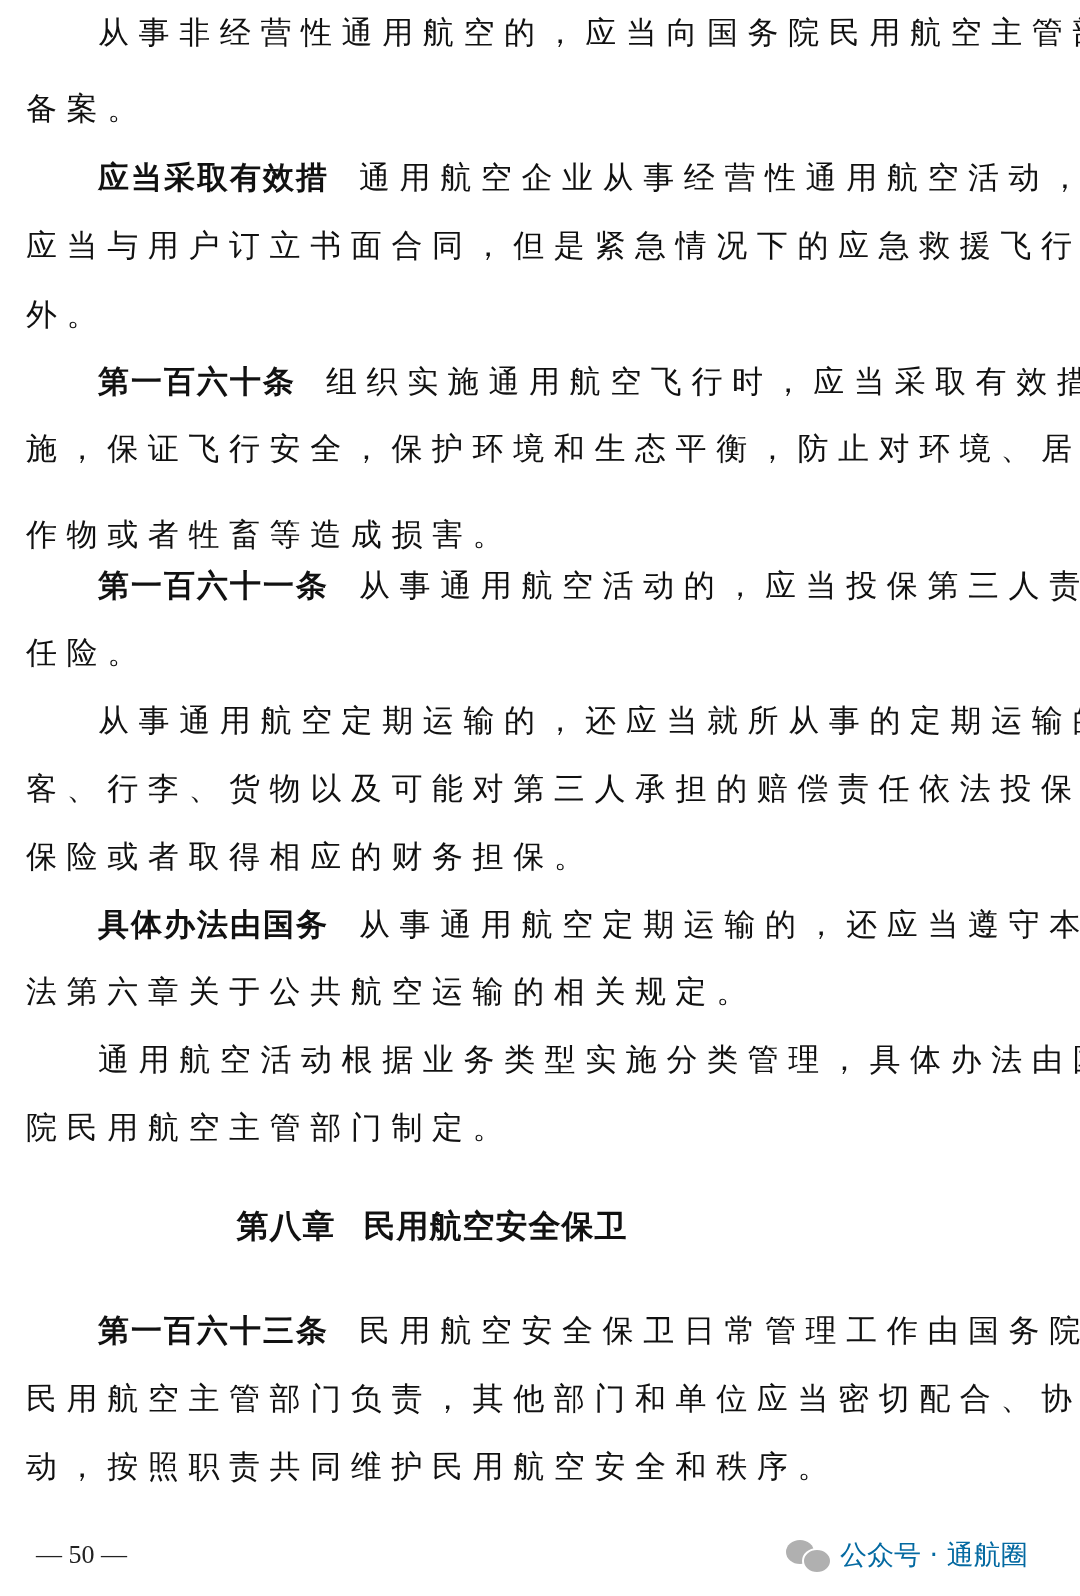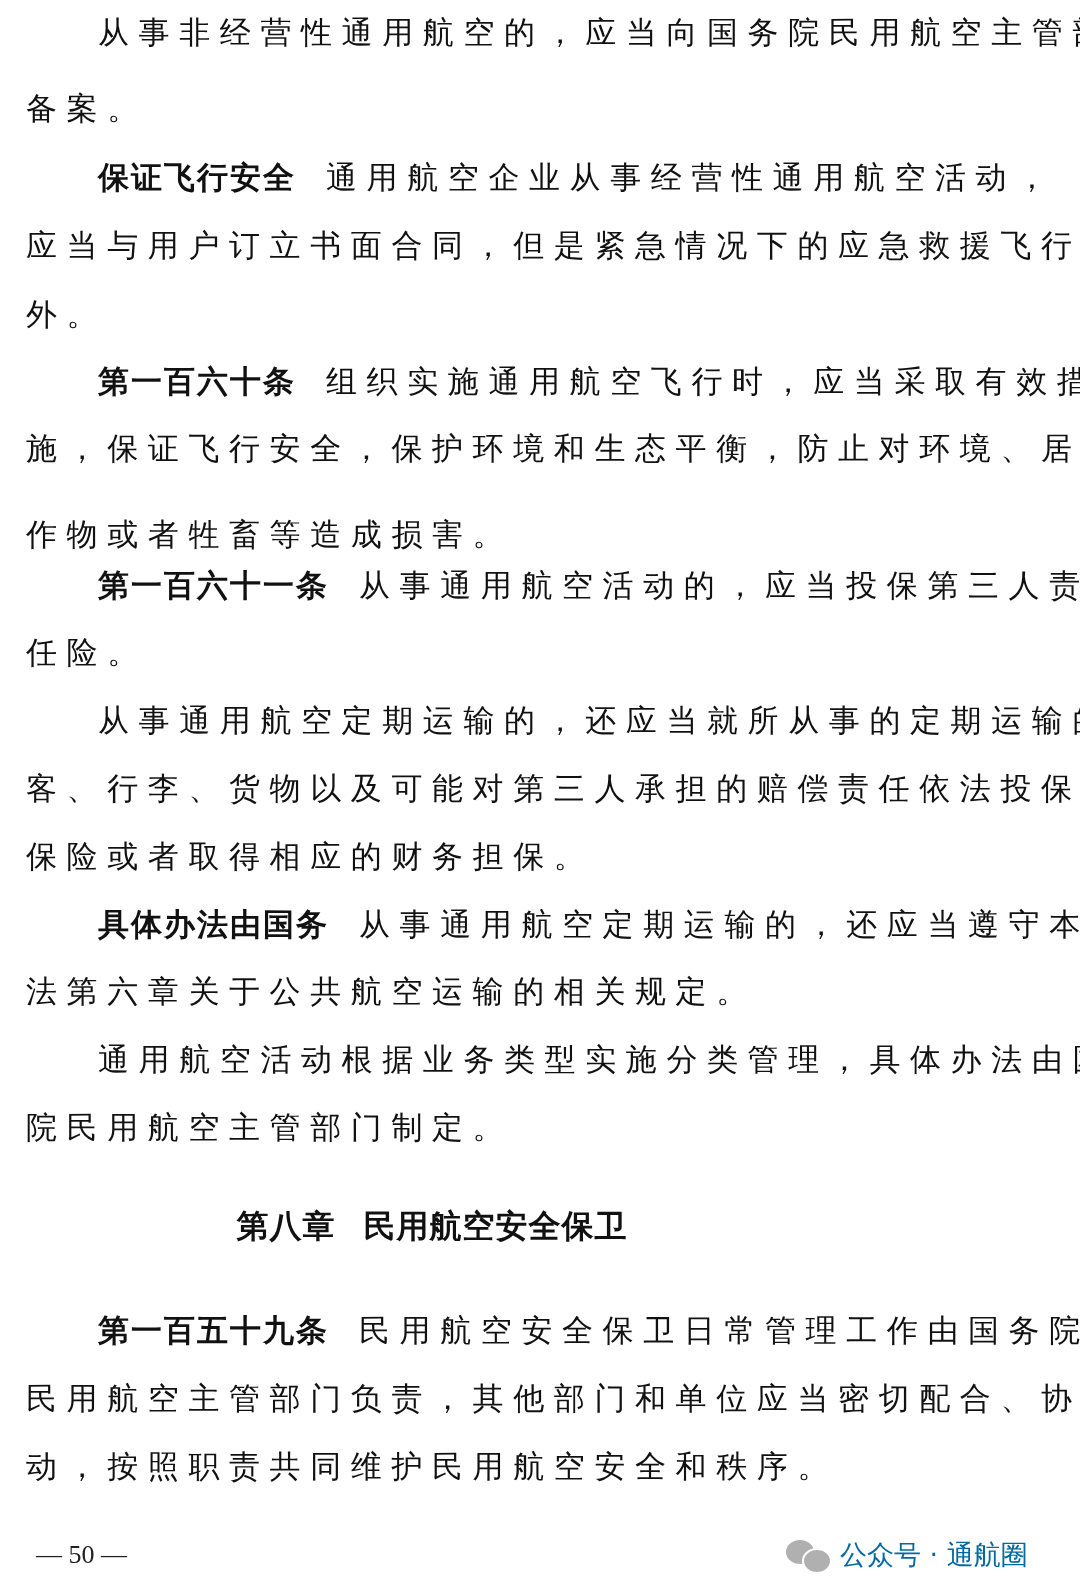--- a/index.html
+++ b/index.html
@@ -37,21 +37,21 @@
     .wm-icon .b1 { position: absolute; left: 0; top: 2px; width: 28px; height: 24px; border-radius: 50%; background: #b0b0b0; }
     .wm-icon .b2 { position: absolute; left: 16px; top: 10px; width: 26px; height: 22px; border-radius: 50%; background: #b0b0b0; border: 2px solid #fff; }
   </style>
 </head>
 <body>
 
 <div>
   <div class="line indent" style="top:12px">从事非经营性通用航空的，应当向国务院民用航空主管部门</div>
   <div class="line" style="top:88px">备案。</div>
 
-  <div class="line indent" style="top:157px"><span class="art">保证飞行安全</span><span>通用航空企业从事经营性通用航空活动，</span></div>
+  <div class="line indent" style="top:157px"><span class="art">应当采取有效措</span><span>通用航空企业从事经营性通用航空活动，</span></div>
   <div class="line" style="top:225px">应当与用户订立书面合同，但是紧急情况下的应急救援飞行除</div>
   <div class="line" style="top:294px">外。</div>
 
   <div class="line indent" style="top:361px"><span class="art">第一百六十条</span><span>组织实施通用航空飞行时，应当采取有效措</span></div>
   <div class="line" style="top:428px">施，保证飞行安全，保护环境和生态平衡，防止对环境、居民、</div>
   <div class="line" style="top:514px">作物或者牲畜等造成损害。</div>
 
   <div class="line indent" style="top:565px"><span class="art">第一百六十一条</span><span>从事通用航空活动的，应当投保第三人责</span></div>
   <div class="line" style="top:632px">任险。</div>
 
@@ -60,21 +60,21 @@
   <div class="line" style="top:836px">保险或者取得相应的财务担保。</div>
 
   <div class="line indent" style="top:904px"><span class="art">具体办法由国务</span><span>从事通用航空定期运输的，还应当遵守本</span></div>
   <div class="line" style="top:971px">法第六章关于公共航空运输的相关规定。</div>
 
   <div class="line indent" style="top:1039px">通用航空活动根据业务类型实施分类管理，具体办法由国务</div>
   <div class="line" style="top:1107px">院民用航空主管部门制定。</div>
 
   <div class="chapter"><span>第八章</span><span class="gap"></span><span>民用航空安全保卫</span></div>
 
-  <div class="line indent" style="top:1310px"><span class="art">第一百五十九条</span><span>民用航空安全保卫日常管理工作由国务院</span></div>
+  <div class="line indent" style="top:1310px"><span class="art">第一百六十三条</span><span>民用航空安全保卫日常管理工作由国务院</span></div>
   <div class="line" style="top:1378px">民用航空主管部门负责，其他部门和单位应当密切配合、协调联</div>
   <div class="line" style="top:1446px">动，按照职责共同维护民用航空安全和秩序。</div>
 
   <div class="pagenum">— 50 —</div>
 
   <div class="watermark">
     <div class="wm-icon">
         <div class="b1"></div>
         <div class="b2"></div>
       </div>

